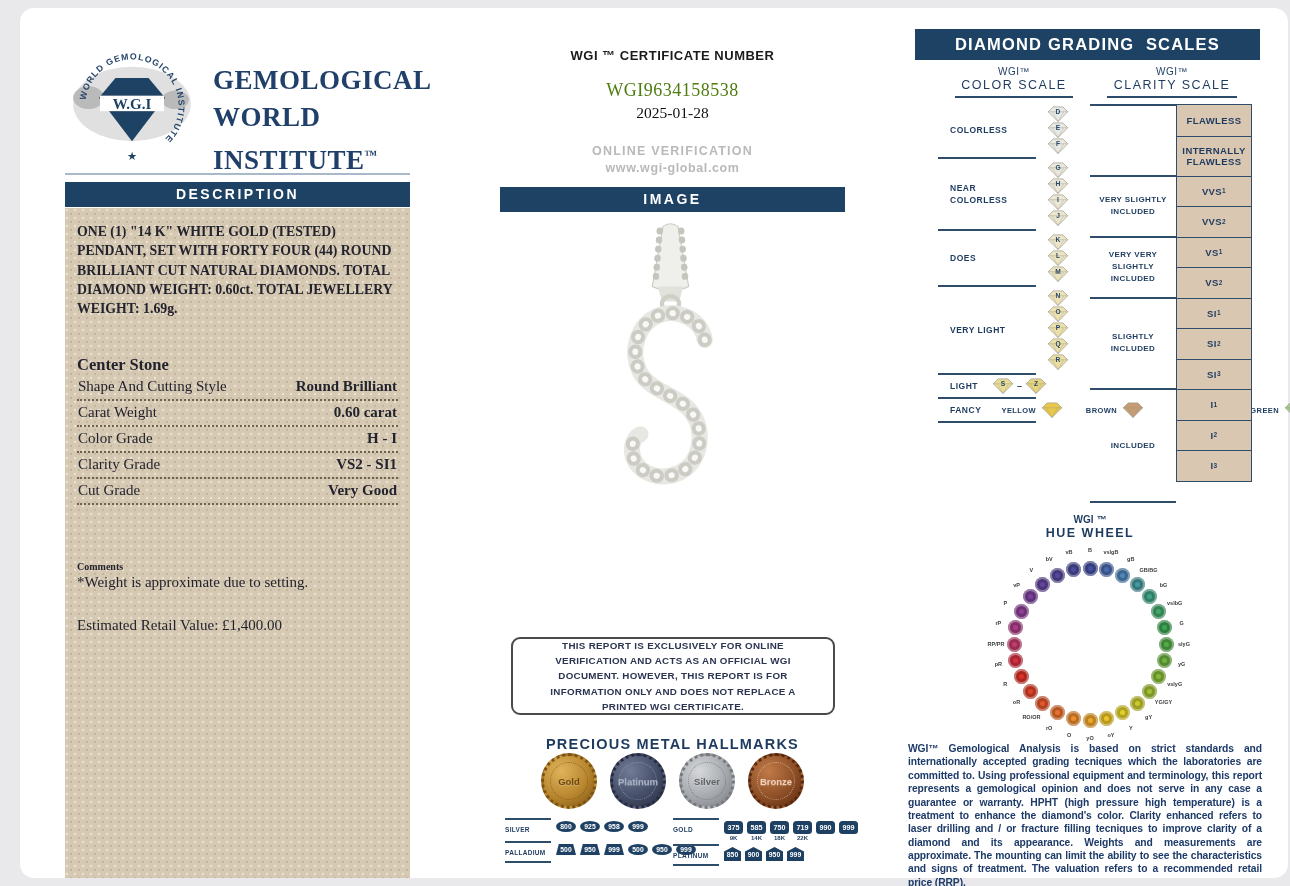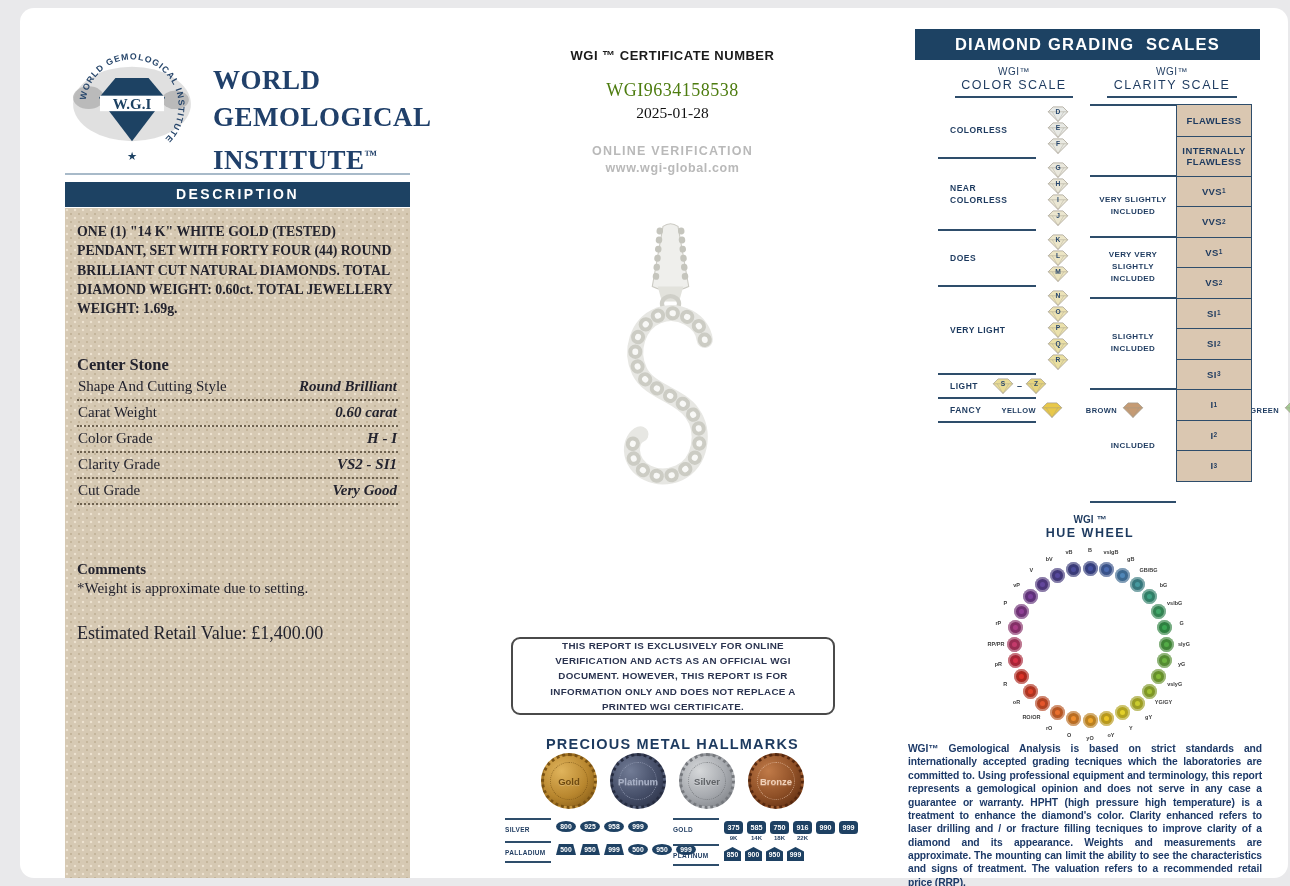--- a/index.html
+++ b/index.html
@@ -20,24 +20,24 @@
   #desc-bar{left:65px;top:182px;width:345px;}
   .tan-box{position:absolute;left:65px;top:208px;width:345px;height:670px;box-sizing:border-box;
            padding:12px 12px;background-color:#d6c9b3;
            background-image:radial-gradient(circle at 2px 2px,#ece2d0 1.3px,transparent 1.6px),
                             radial-gradient(circle at 6px 6px,#c4b59b 1.1px,transparent 1.4px);
            background-size:8px 8px;font-family:"Liberation Serif",serif;color:#23232e;}
   .desc-text{margin:2px 0 0;font-size:13.8px;line-height:1.4;font-weight:700;}
   .cs-title{margin-top:36px;font-size:16.5px;font-weight:bold;}
   .cs-row{display:flex;justify-content:space-between;align-items:baseline;
           border-bottom:2px dotted #6e6250;padding:3px 1px 4px;font-size:15px;}
-  .cs-value{font-weight:bold;font-style:italic;}
-  .comments-title{margin-top:56px;font-size:15px;font-weight:bold;}
+  .cs-value{font-weight:bold;}
+  .comments-title{margin-top:56px;font-size:10px;font-weight:bold;}
   .comments-note{font-size:15px;margin-top:2px;}
-  .retail{font-size:18px;margin-top:26px;}
+  .retail{font-size:15px;margin-top:26px;}
 
   
   .cert{position:absolute;left:500px;top:48px;width:345px;text-align:center;}
   .cert-label{font-size:13px;font-weight:bold;color:#1a1a1a;letter-spacing:.5px;}
   .cert-number{font-family:"Liberation Serif",serif;font-size:18px;color:#4d7c0f;margin-top:17px;letter-spacing:.5px;}
   .cert-date{font-family:"Liberation Serif",serif;font-size:15.5px;color:#111;margin-top:3px;}
   .cert-ov{font-size:12.5px;font-weight:bold;color:#b9b9b9;letter-spacing:1.2px;margin-top:22px;}
   .cert-url{font-size:12.5px;font-weight:bold;color:#b9b9b9;letter-spacing:.6px;margin-top:3px;}
   #img-bar{left:500px;top:187px;width:345px;}
   .pendant{position:absolute;left:578px;top:220px;width:185px;height:300px;}
@@ -134,22 +134,22 @@
     <text font-size="8.5" font-weight="bold" fill="#27466b" letter-spacing="1">
       <textPath href="#ring" startOffset="2%">WORLD GEMOLOGICAL INSTITUTE</textPath>
     </text>
     <polygon points="28,52 44,33 76,33 92,52 60,94" fill="#1d4263"></polygon>
     <rect x="29" y="50" width="62" height="15" fill="#ffffff"></rect>
     <text x="60" y="62.5" text-anchor="middle" font-size="14.5" font-weight="bold" fill="#1d4263" font-family="Liberation Serif, serif">W.G.I</text>
     <text x="60" y="112" text-anchor="middle" font-size="11" fill="#1d4263">★</text>
   </svg>
 
   <div class="brand-title">
+    <div>GEMOLOGICAL</div>
     <div>WORLD</div>
-    <div>GEMOLOGICAL</div>
     <div><span>INSTITUTE</span><sup>™</sup></div>
   </div>
   <div class="brand-rule"></div>
 
   <div class="navybar" id="desc-bar">DESCRIPTION</div>
 
   <div class="tan-box">
     <p class="desc-text">ONE (1) "14 K" WHITE GOLD (TESTED) PENDANT, SET WITH FORTY FOUR (44) ROUND BRILLIANT CUT NATURAL DIAMONDS. TOTAL DIAMOND WEIGHT: 0.60ct. TOTAL JEWELLERY WEIGHT: 1.69g.</p>
     <div class="cs-title">Center Stone</div>
     <div id="cs-rows">
@@ -180,20 +180,21 @@
   </div>
 
   <div class="cert">
     <div class="cert-label">WGI ™ CERTIFICATE NUMBER</div>
     <div class="cert-number">WGI9634158538</div>
     <div class="cert-date">2025-01-28</div>
     <div class="cert-ov">ONLINE VERIFICATION</div>
     <div class="cert-url">www.wgi-global.com</div>
   </div>
 
+  <div class="navybar" id="img-bar">IMAGE</div>
 
   <svg class="pendant" viewBox="0 0 160 280">
     <path d="M73,6 Q80,1 87,6 L97,62 Q80,70 63,62 Z" fill="#efefec" stroke="#cccbc4" stroke-width="1"></path>
     <path d="M70,10 L66,58" stroke="#c5c5bd" stroke-width="6" fill="none" stroke-linecap="round" stroke-dasharray="0.5 8"></path>
     <path d="M90,10 L94,58" stroke="#c5c5bd" stroke-width="6" fill="none" stroke-linecap="round" stroke-dasharray="0.5 8"></path>
     <polygon points="68,62 92,62 88,76 72,76" fill="#e2e2dc"></polygon>
     <ellipse cx="80" cy="78" rx="8" ry="7" fill="none" stroke="#cfcfc8" stroke-width="4"></ellipse>
     <path id="sPath" d="M112,112 C110,94 88,82 69,89 C49,97 42,122 51,141 C60,160 88,163 100,180 C113,198 108,227 88,236 C67,245 45,234 44,215 C44,208 47,202 52,200" fill="none" stroke="#e7e7e3" stroke-width="15" stroke-linecap="round"></path>
     <path d="M112,112 C110,94 88,82 69,89 C49,97 42,122 51,141 C60,160 88,163 100,180 C113,198 108,227 88,236 C67,245 45,234 44,215 C44,208 47,202 52,200" fill="none" stroke="#ccccc4" stroke-width="13" stroke-linecap="round" stroke-dasharray="0.5 13.5"></path>
     <path d="M112,112 C110,94 88,82 69,89 C49,97 42,122 51,141 C60,160 88,163 100,180 C113,198 108,227 88,236 C67,245 45,234 44,215 C44,208 47,202 52,200" fill="none" stroke="#f8f8f6" stroke-width="5.5" stroke-linecap="round" stroke-dasharray="0.5 13.5"></path>
@@ -274,21 +275,21 @@
           </div>
           <div class="hm-bwrap">
             <span class="b-rect">585</span>
             <span class="hm-karat">14K</span>
           </div>
           <div class="hm-bwrap">
             <span class="b-rect">750</span>
             <span class="hm-karat">18K</span>
           </div>
           <div class="hm-bwrap">
-            <span class="b-rect">916</span>
+            <span class="b-rect">719</span>
             <span class="hm-karat">22K</span>
           </div>
           <div class="hm-bwrap">
             <span class="b-rect">990</span>
           </div>
           <div class="hm-bwrap">
             <span class="b-rect">999</span>
           </div>
         </div>
       </div>

